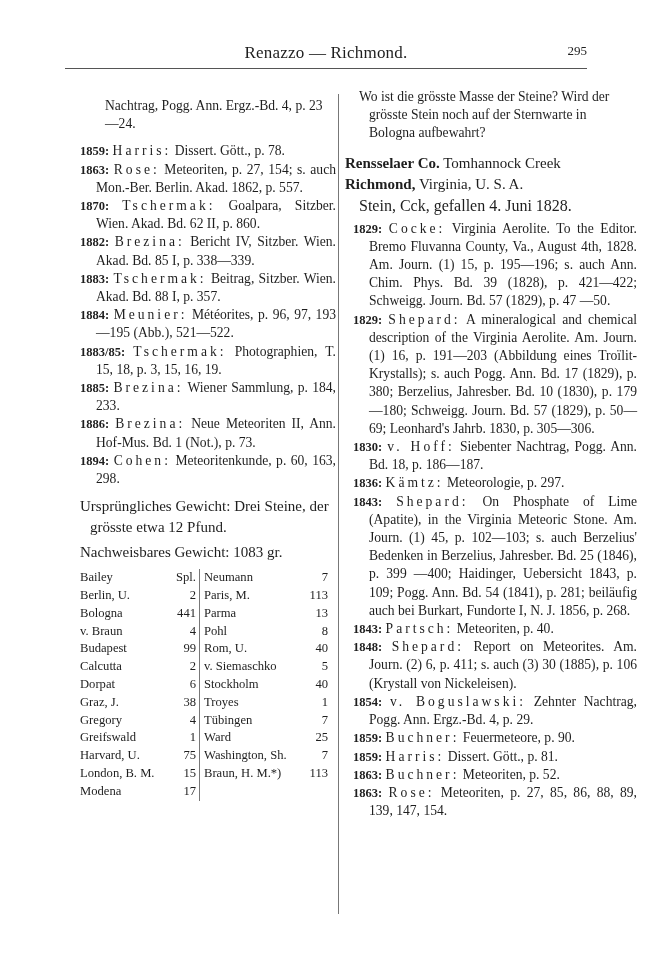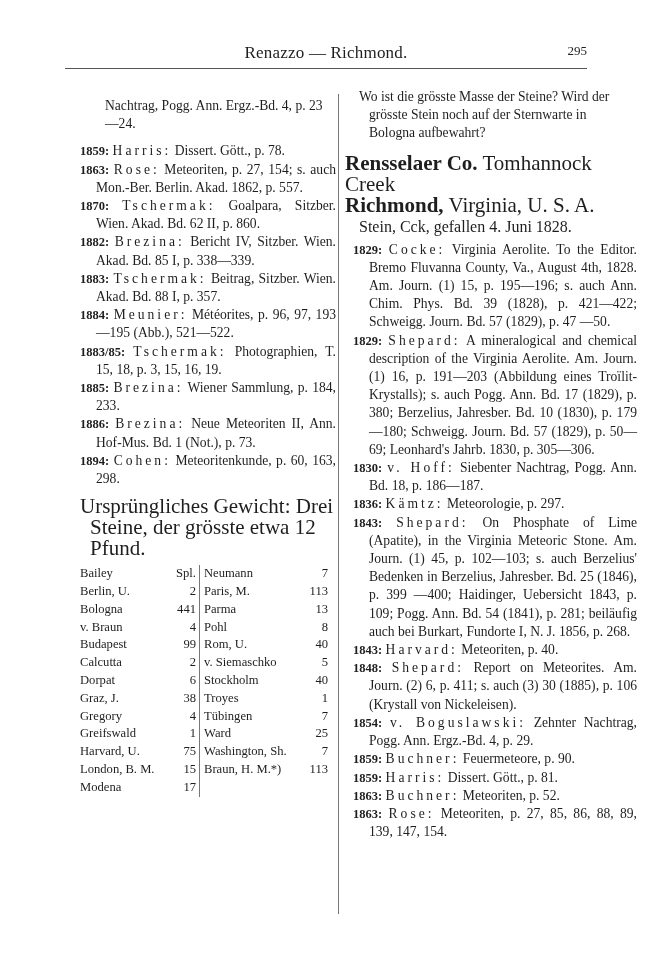--- a/index.html
+++ b/index.html
@@ -28,21 +28,21 @@
   .col-right { left: 345px; width: 292px; }
   .col-divider {
     position: absolute; left: 338px; top: 94px; width: 0; height: 820px;
     border-left: 1px solid #777;
   }
   .entry { text-indent: -16px; padding-left: 16px; text-align: justify; margin: 0; }
   .entry .yr { font-weight: bold; font-size: 12.5px; }
   .entry .au { letter-spacing: 3px; }
   .cont { padding-left: 16px; margin: 9px; }
   .heading {
-    font-size: 21px; line-height: 21px; margin: 8px 0 0 0;
+    font-size: 15px; line-height: 21px; margin: 8px 0 0 0;
   }
   .heading.hang { text-indent: -10px; padding-left: 10px; }
   .bold { font-weight: bold; }
   .q { text-indent: -10px; padding-left: 24px; padding-right: 8px; margin: 0 0 10px 0; }
   .falldate { font-size: 16px; line-height: 21px; padding-left: 14px; margin: 0 0 4px 0; }
   .col-right .entry { padding-left: 24px; text-indent: -16px; }
 
   .weights {
     margin-top: 6px; display: grid; grid-template-columns: 120px 1fr;
     font-size: 12.6px; line-height: 17.8px; width: 248px;
@@ -72,20 +72,21 @@
       <p class="entry"><span class="yr">1870:</span> <span class="au">Tschermak:</span> <span>Goalpara, Sitzber. Wien. Akad. Bd. 62 II, p. 860.</span></p>
       <p class="entry"><span class="yr">1882:</span> <span class="au">Brezina:</span> <span>Bericht IV, Sitzber. Wien. Akad. Bd. 85 I, p. 338—339.</span></p>
       <p class="entry"><span class="yr">1883:</span> <span class="au">Tschermak:</span> <span>Beitrag, Sitzber. Wien. Akad. Bd. 88 I, p. 357.</span></p>
       <p class="entry"><span class="yr">1884:</span> <span class="au">Meunier:</span> <span>Météorites, p. 96, 97, 193—195 (Abb.), 521—522.</span></p>
       <p class="entry"><span class="yr">1883/85:</span> <span class="au">Tschermak:</span> <span>Photographien, T. 15, 18, p. 3, 15, 16, 19.</span></p>
       <p class="entry"><span class="yr">1885:</span> <span class="au">Brezina:</span> <span>Wiener Sammlung, p. 184, 233.</span></p>
       <p class="entry"><span class="yr">1886:</span> <span class="au">Brezina:</span> <span>Neue Meteoriten II, Ann. Hof-Mus. Bd. 1 (Not.), p. 73.</span></p>
       <p class="entry"><span class="yr">1894:</span> <span class="au">Cohen:</span> <span>Meteoritenkunde, p. 60, 163, 298.</span></p>
     </div>
   <p class="heading hang">Ursprüngliches Gewicht: Drei Steine, der grösste etwa 12 Pfund.</p>
+  <p class="heading" style="margin-top:4px">Nachweisbares Gewicht: 1083 gr.</p>
   <div class="weights">
     <div class="wcol left" id="wleft">
         <div class="wrow">
           <span class="place">Bailey</span>
           <span class="amt">Spl.</span>
         </div>
         <div class="wrow">
           <span class="place">Berlin, U.</span>
           <span class="amt">2</span>
         </div>
@@ -197,21 +198,21 @@
     <span class="bold">Richmond,</span>
     <span>Virginia, U. S. A.</span>
   </p>
   <p class="falldate">Stein, Cck, gefallen 4. Juni 1828.</p>
   <div id="right-refs">
       <p class="entry"><span class="yr">1829:</span> <span class="au">Cocke:</span> <span>Virginia Aerolite. To the Editor. Bremo Fluvanna County, Va., August 4th, 1828. Am. Journ. (1) 15, p. 195—196; s. auch Ann. Chim. Phys. Bd. 39 (1828), p. 421—422; Schweigg. Journ. Bd. 57 (1829), p. 47 —50.</span></p>
       <p class="entry"><span class="yr">1829:</span> <span class="au">Shepard:</span> <span>A mineralogical and chemical description of the Virginia Aerolite. Am. Journ. (1) 16, p. 191—203 (Abbildung eines Troïlit-Krystalls); s. auch Pogg. Ann. Bd. 17 (1829), p. 380; Berzelius, Jahresber. Bd. 10 (1830), p. 179—180; Schweigg. Journ. Bd. 57 (1829), p. 50—69; Leonhard's Jahrb. 1830, p. 305—306.</span></p>
       <p class="entry"><span class="yr">1830:</span> <span class="au">v. Hoff:</span> <span>Siebenter Nachtrag, Pogg. Ann. Bd. 18, p. 186—187.</span></p>
       <p class="entry"><span class="yr">1836:</span> <span class="au">Kämtz:</span> <span>Meteorologie, p. 297.</span></p>
       <p class="entry"><span class="yr">1843:</span> <span class="au">Shepard:</span> <span>On Phosphate of Lime (Apatite), in the Virginia Meteoric Stone. Am. Journ. (1) 45, p. 102—103; s. auch Berzelius' Bedenken in Berzelius, Jahresber. Bd. 25 (1846), p. 399 —400; Haidinger, Uebersicht 1843, p. 109; Pogg. Ann. Bd. 54 (1841), p. 281; beiläufig auch bei Burkart, Fundorte I, N. J. 1856, p. 268.</span></p>
-      <p class="entry"><span class="yr">1843:</span> <span class="au">Harvard:</span> <span>Meteoriten, p. 40.</span></p>
+      <p class="entry"><span class="yr">1843:</span> <span class="au">Partsch:</span> <span>Meteoriten, p. 40.</span></p>
       <p class="entry"><span class="yr">1848:</span> <span class="au">Shepard:</span> <span>Report on Meteorites. Am. Journ. (2) 6, p. 411; s. auch (3) 30 (1885), p. 106 (Krystall von Nickeleisen).</span></p>
       <p class="entry"><span class="yr">1854:</span> <span class="au">v. Boguslawski:</span> <span>Zehnter Nachtrag, Pogg. Ann. Ergz.-Bd. 4, p. 29.</span></p>
       <p class="entry"><span class="yr">1859:</span> <span class="au">Buchner:</span> <span>Feuermeteore, p. 90.</span></p>
       <p class="entry"><span class="yr">1859:</span> <span class="au">Harris:</span> <span>Dissert. Gött., p. 81.</span></p>
       <p class="entry"><span class="yr">1863:</span> <span class="au">Buchner:</span> <span>Meteoriten, p. 52.</span></p>
       <p class="entry"><span class="yr">1863:</span> <span class="au">Rose:</span> <span>Meteoriten, p. 27, 85, 86, 88, 89, 139, 147, 154.</span></p>
     </div>
 </div>
 
 </body></html>

